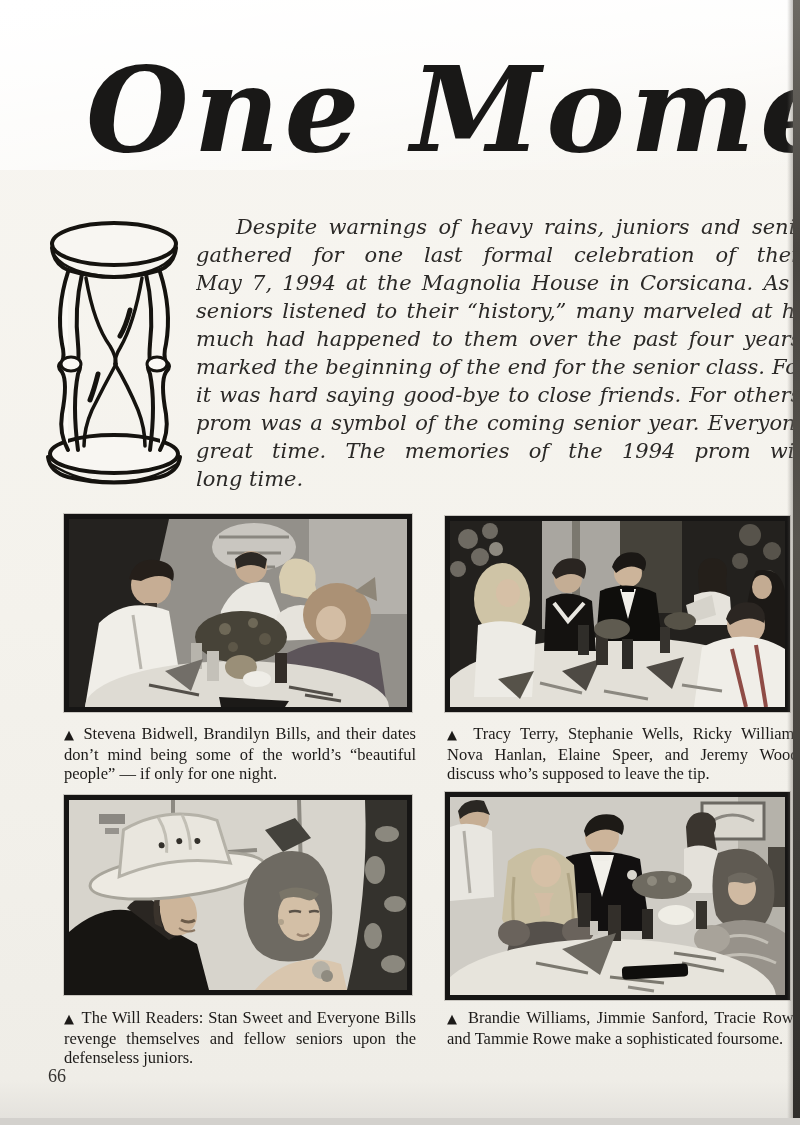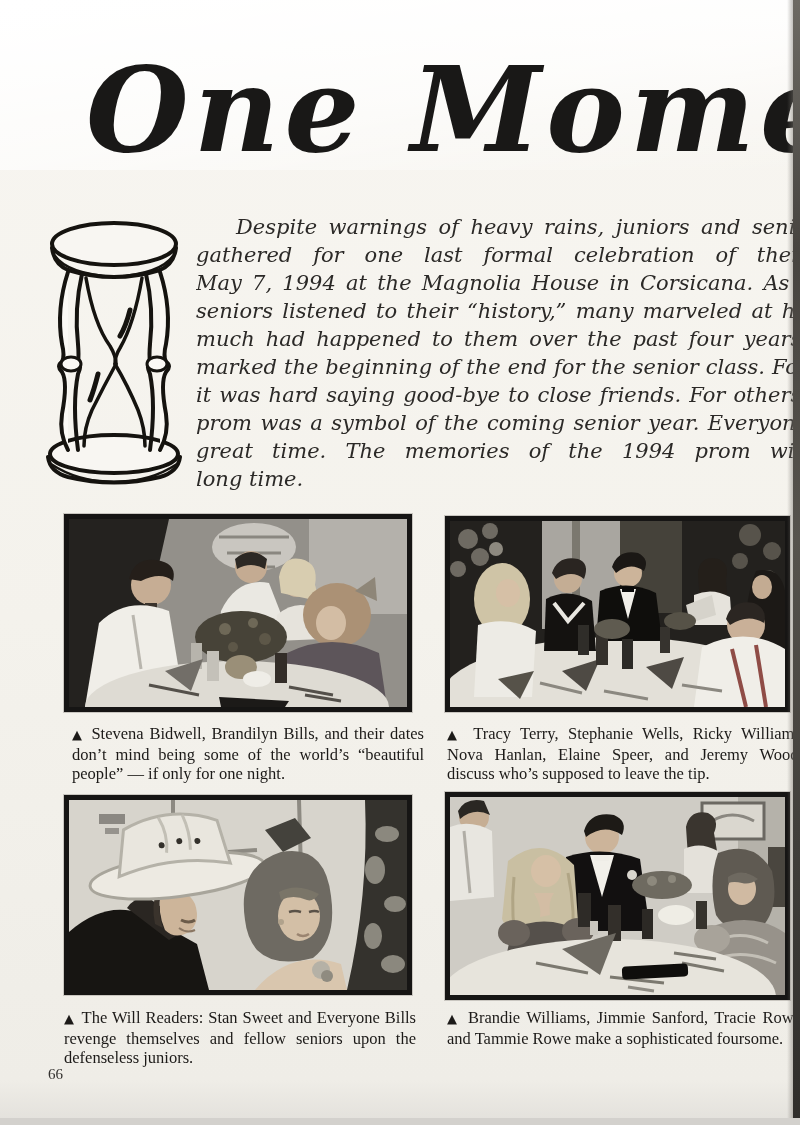--- a/index.html
+++ b/index.html
@@ -33,26 +33,26 @@
 
   .photo{position:absolute;border:5px solid #161514;background:#8f8c86;box-shadow:0 0 0 1px #c9c6c0;}
   .photo svg{display:block;width:100%;height:100%;}
   .photo-1{left:64px;top:514px;width:338px;height:188px;}
   .photo-2{left:445px;top:516px;width:335px;height:186px;}
   .photo-3{left:64px;top:795px;width:338px;height:190px;}
   .photo-4{left:445px;top:792px;width:335px;height:198px;}
 
   .caption{position:absolute;font-size:16.5px;line-height:19.5px;text-align:justify;color:#1c1a18;}
   .caption .tri{font-family:"DejaVu Sans",sans-serif;font-size:13px;letter-spacing:2px;}
-  .cap-1{left:64px;top:724px;width:352px;margin-left:8px;}
+  .cap-1{left:64px;top:724px;width:352px;}
   .cap-2{left:447px;top:724px;width:358px;}
   .cap-3{left:64px;top:1008px;width:352px;}
   .cap-4{left:447px;top:1008px;width:358px;}
 
-  .page-number{position:absolute;left:48px;top:1066px;font-size:15px;color:#34322f;}
+  .page-number{position:absolute;left:48px;top:1066px;font-size:18px;color:#34322f;}
 </style>
 </head>
 <body>
 
 <div class="page">
 
   <div class="top-sheen"></div>
 
   <div class="title">One Moment</div>
 

